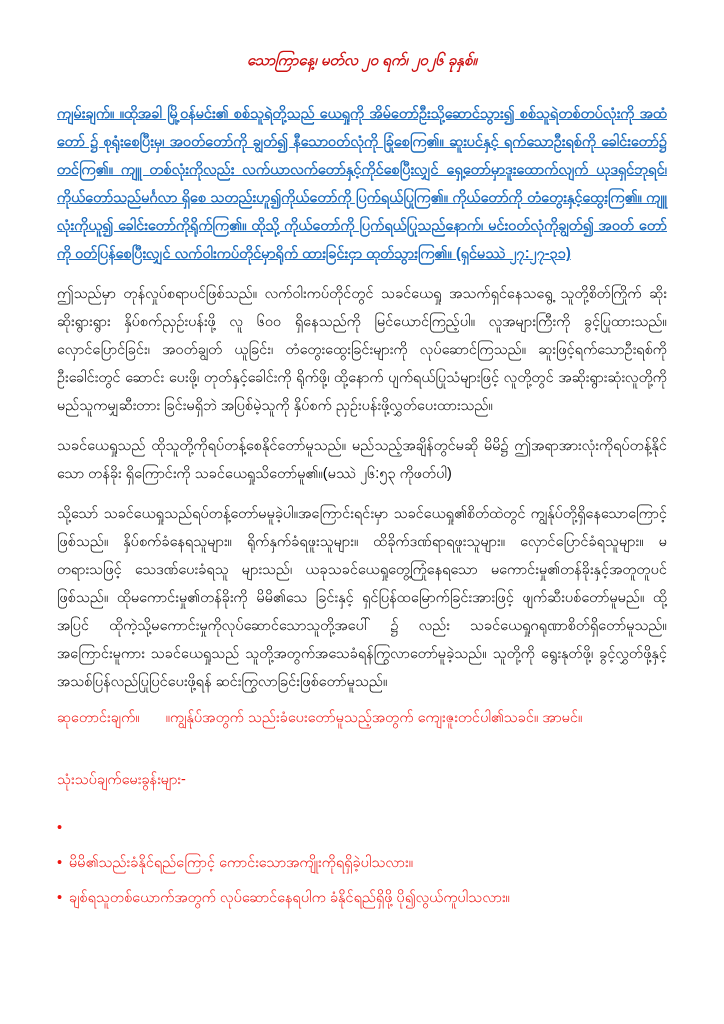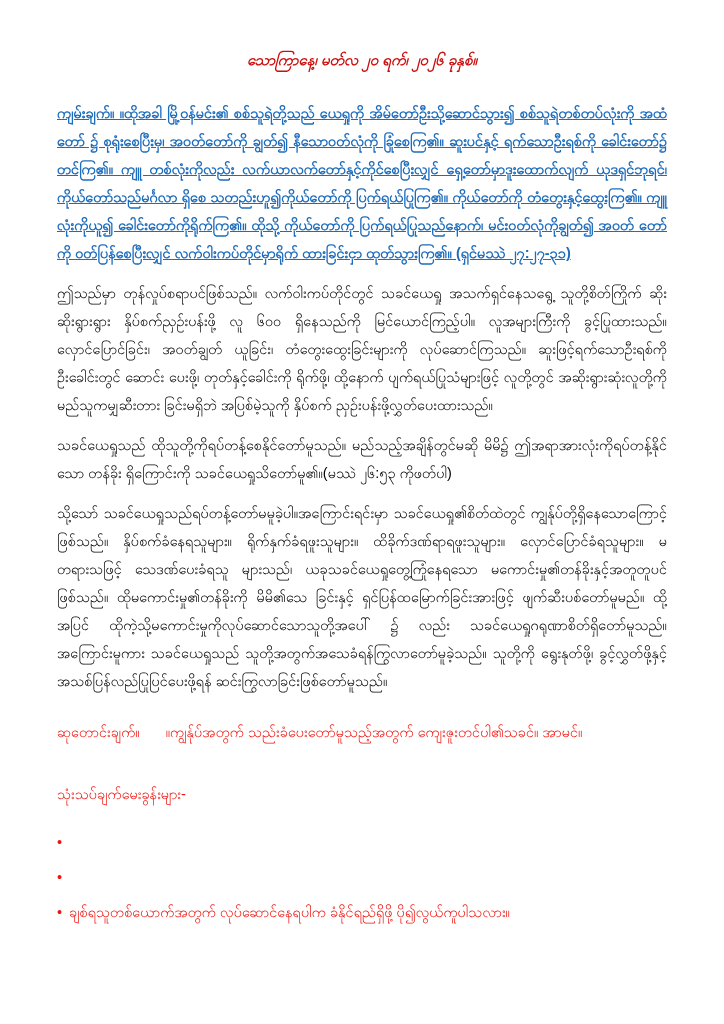--- a/index.html
+++ b/index.html
@@ -48,21 +48,21 @@
     color: var(--scripture-blue, #1e6dbd);
     font-weight: bold;
     margin-top: 28px;
     text-decoration: underline;
   }
   .para.gap {
     margin-top: 12px;
   }
   .prayer {
     color: var(--accent-red, #ee1510);
-    margin-top: 23px;
+    margin-top: 8px;
     text-align: left;
   }
   .prayer-label {
     display: inline-block;
     margin-right: 26px;
   }
   .questions-heading {
     color: var(--accent-red, #ee1510);
     margin-top: 34px;
     text-align: left;
@@ -104,20 +104,21 @@
   </p>
 
   <p class="para questions-heading">သုံးသပ်ချက်မေးခွန်းများ-</p>
 
   <div class="bullet first">
     <span class="dot">•</span>
   </div>
 
   <div class="bullet">
     <span class="dot">•</span>
+    <span>မိမိ၏သည်းခံနိုင်ရည်ကြောင့် ကောင်းသောအကျိုးကိုရရှိခဲ့ပါသလား။</span>
   </div>
 
   <div class="bullet">
     <span class="dot">•</span>
     <span>ချစ်ရသူတစ်ယောက်အတွက် လုပ်ဆောင်နေရပါက ခံနိုင်ရည်ရှိဖို့ ပို၍လွယ်ကူပါသလား။</span>
   </div>
 
 </div>
 
 </body></html>

